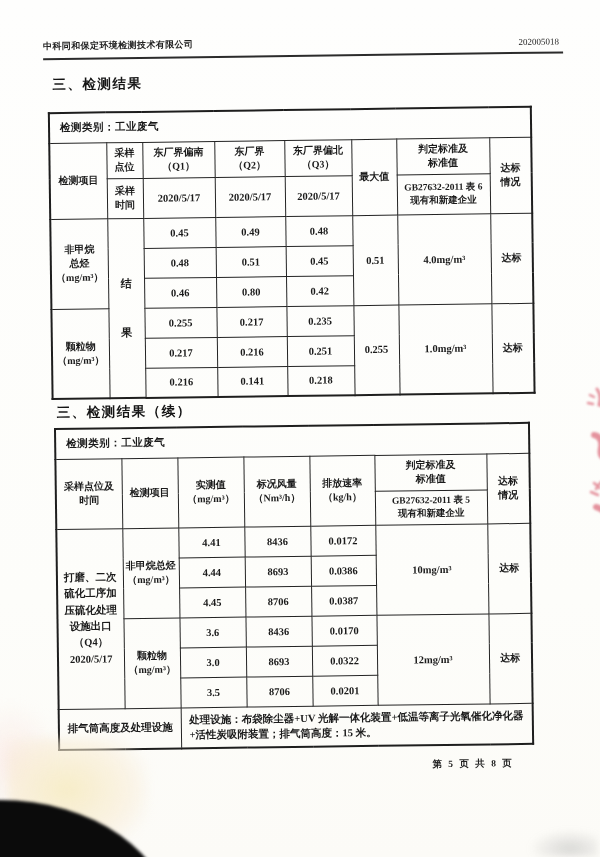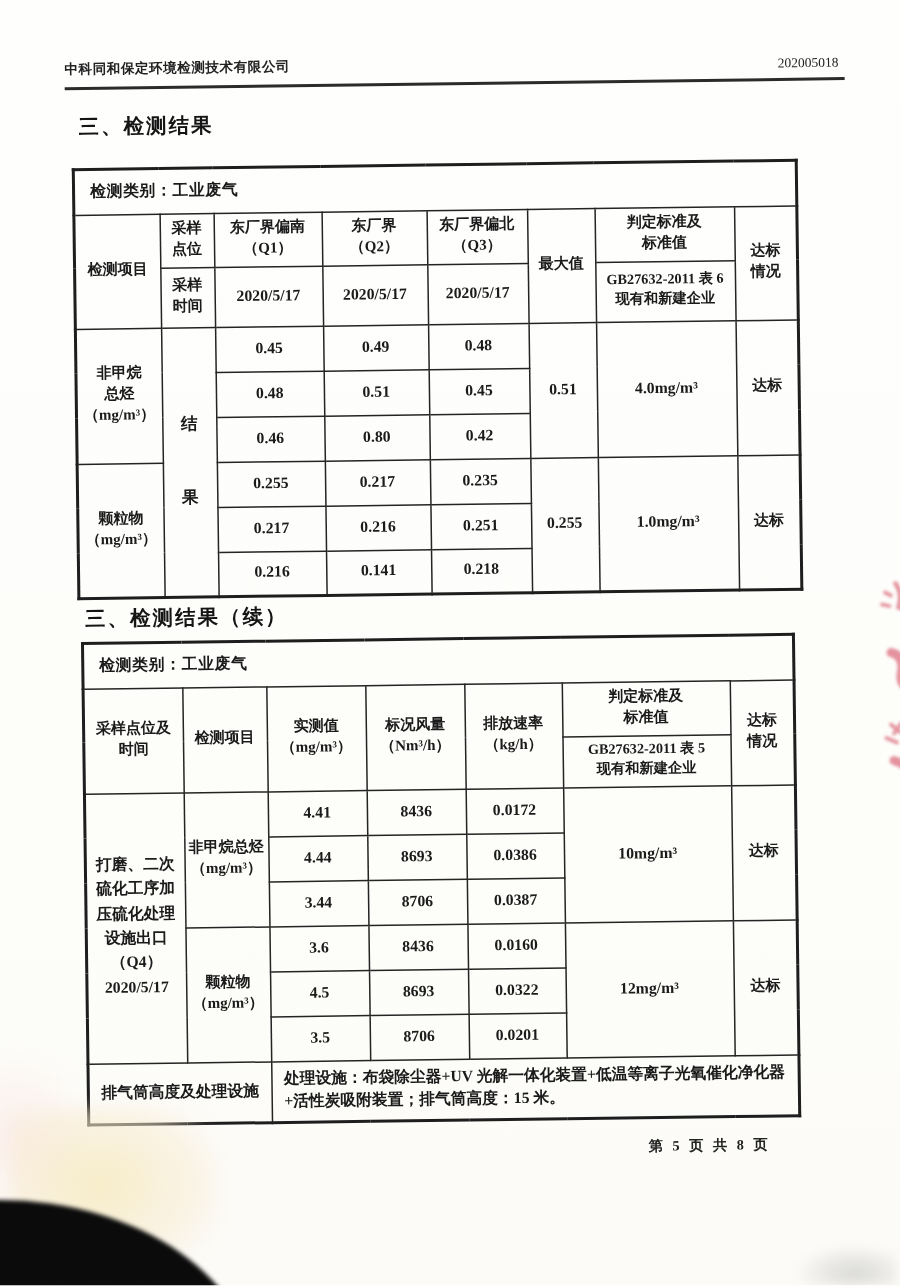--- a/index.html
+++ b/index.html
@@ -255,37 +255,37 @@
           <td class="num">0.0172</td>
           <td rowspan="3" class="num">10mg/m³</td>
           <td rowspan="3" class="hd">达标</td>
         </tr>
         <tr style="height:30px">
           <td class="num">4.44</td>
           <td class="num">8693</td>
           <td class="num">0.0386</td>
         </tr>
         <tr style="height:30px">
-          <td class="num">3.44</td>
+          <td class="num">4.45</td>
           <td class="num">8706</td>
           <td class="num">0.0387</td>
         </tr>
         <tr style="height:30px">
           <td rowspan="3" class="hd">
             <span class="ln">颗粒物</span>
             <span class="ln">（mg/m³）</span>
           </td>
           <td class="num">3.6</td>
           <td class="num">8436</td>
-          <td class="num">0.0160</td>
+          <td class="num">0.0170</td>
           <td rowspan="3" class="num">12mg/m³</td>
           <td rowspan="3" class="hd">达标</td>
         </tr>
         <tr style="height:30px">
-          <td class="num">4.5</td>
+          <td class="num">3.0</td>
           <td class="num">8693</td>
           <td class="num">0.0322</td>
         </tr>
         <tr style="height:30px">
           <td class="num">3.5</td>
           <td class="num">8706</td>
           <td class="num">0.0201</td>
         </tr>
         <tr style="height:38px">
           <td colspan="2" class="proc-label">排气筒高度及处理设施</td>

